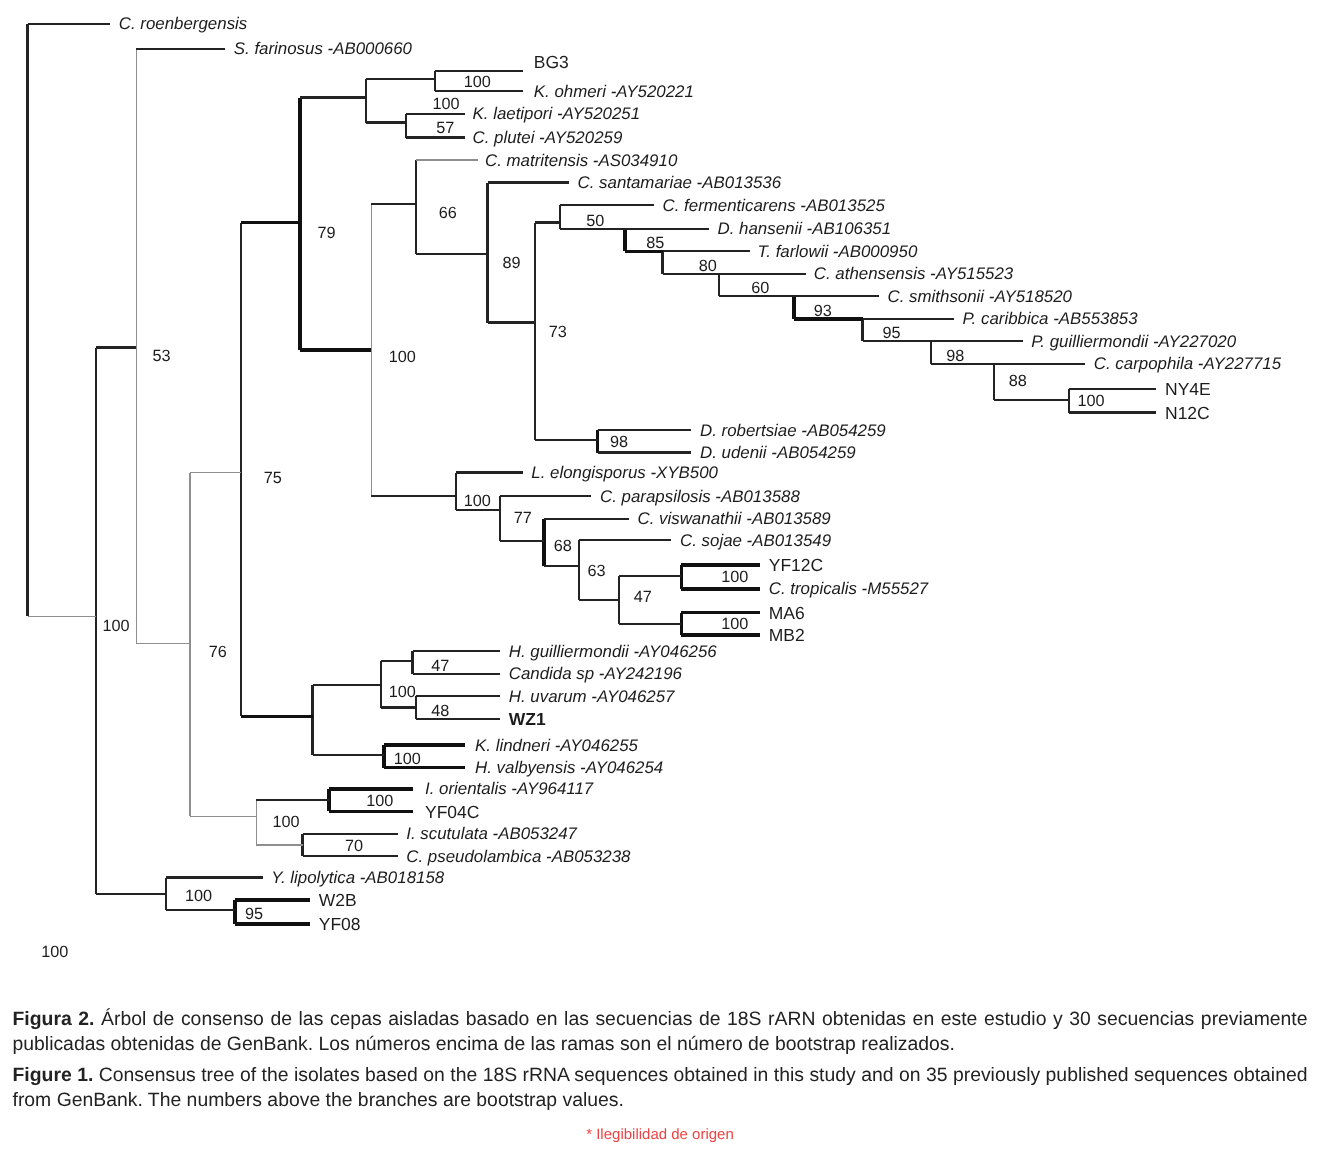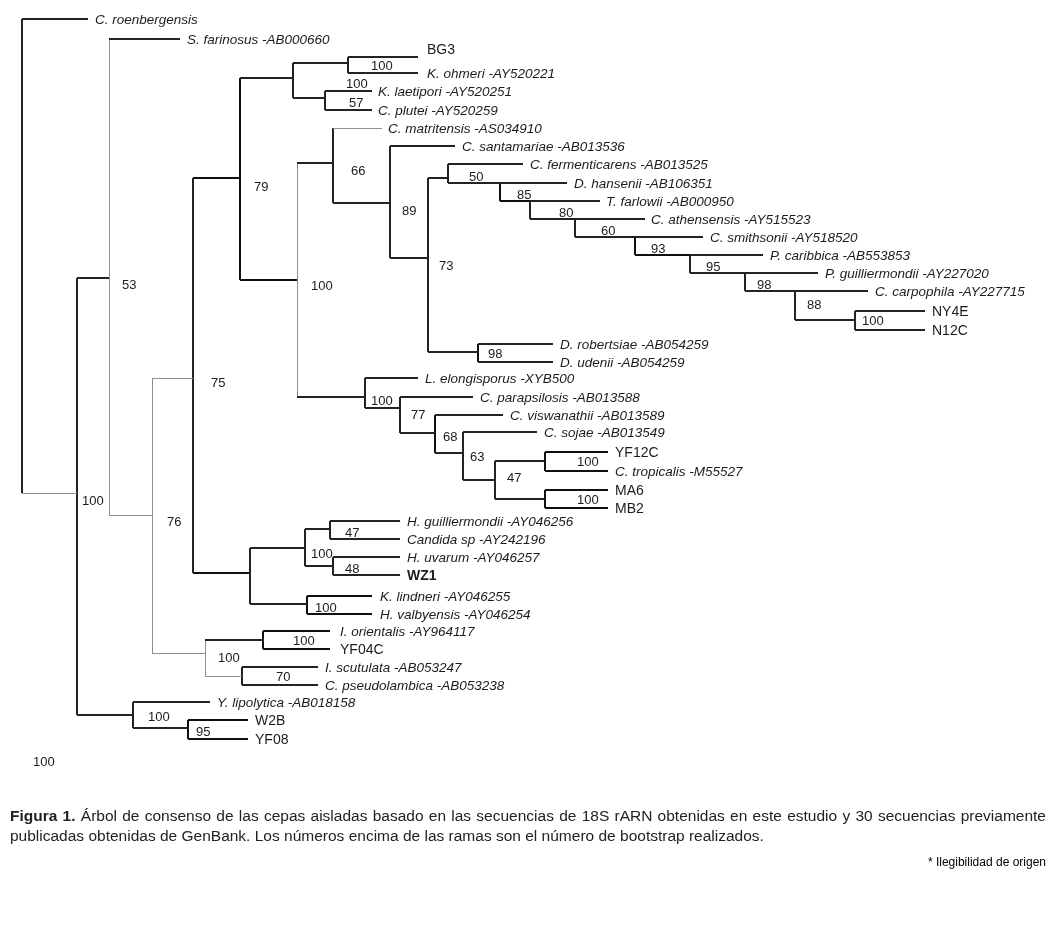--- a/index.html
+++ b/index.html
@@ -11,21 +11,21 @@
   .seg-b{stroke:#101010;stroke-width:2.8;}
   line{shape-rendering:crispEdges;}
   text{fill:#1c1c1c;}
   .tip-sp{font-family:"Liberation Sans",sans-serif;font-style:italic;font-size:13.5px;}
   .tip-iso{font-family:"Liberation Sans",sans-serif;font-size:14px;}
   .tip-iso-b{font-family:"Liberation Sans",sans-serif;font-size:14px;font-weight:bold;}
   .bs{font-family:"Liberation Sans",sans-serif;font-size:13px;}
   #caption{padding:24px 12px 0 10px;}
   #caption p{margin:0 0 4px 0;font-size:15.5px;line-height:1.32;text-align:justify;color:#222;}
   #caption .fig-label{font-weight:bold;}
-  #footnote{margin-top:8px;font-size:12px;color:#000000;text-align:right;}
+  #footnote{margin-top:8px;font-size:12px;color:#ef4444;text-align:center;}
 </style>
 </head>
 <body>
 
 <div id="tree-wrap">
   <svg id="tree-svg" width="1058" height="782" viewBox="0 0 1058 782">
       <line x1="22" y1="19" x2="22" y2="493" class="seg-m"></line>
       <line x1="77" y1="278" x2="77" y2="715" class="seg-m"></line>
       <line x1="109" y1="39" x2="109" y2="515" class="seg-t"></line>
       <line x1="152" y1="378" x2="152" y2="653" class="seg-t"></line>
@@ -222,15 +222,16 @@
       <text x="293" y="640" class="bs" dominant-baseline="central">100</text>
       <text x="218" y="657" class="bs" dominant-baseline="central">100</text>
       <text x="276" y="676" class="bs" dominant-baseline="central">70</text>
       <text x="148" y="716" class="bs" dominant-baseline="central">100</text>
       <text x="196" y="731" class="bs" dominant-baseline="central">95</text>
       <text x="33" y="761" class="bs" dominant-baseline="central">100</text>
     </svg>
 </div>
 
 <div id="caption">
-  <p><span class="fig-label">Figura 1.</span> <span>Árbol de consenso de las cepas aisladas basado en las secuencias de 18S rARN obtenidas en este estudio y 30 secuencias previamente publicadas obtenidas de GenBank. Los números encima de las ramas son el número de bootstrap realizados.</span></p>
+  <p><span class="fig-label">Figura 2.</span> <span>Árbol de consenso de las cepas aisladas basado en las secuencias de 18S rARN obtenidas en este estudio y 30 secuencias previamente publicadas obtenidas de GenBank. Los números encima de las ramas son el número de bootstrap realizados.</span></p>
+  <p><span class="fig-label">Figure 1.</span> <span>Consensus tree of the isolates based on the 18S rRNA sequences obtained in this study and on 35 previously published sequences obtained from GenBank. The numbers above the branches are bootstrap values.</span></p>
   <div id="footnote">* Ilegibilidad de origen</div>
 </div>
 
 </body></html>

